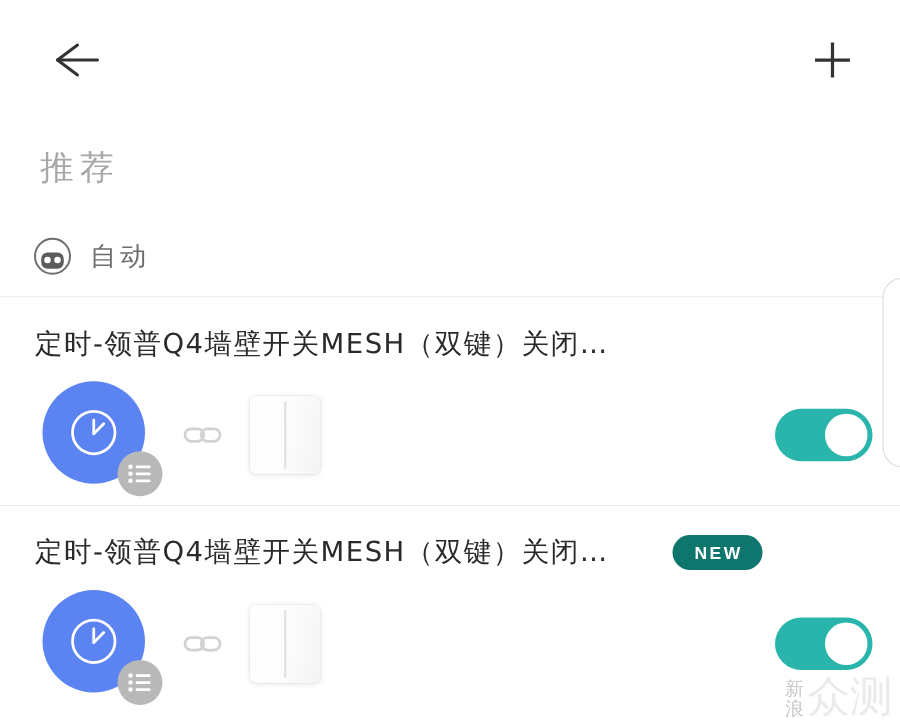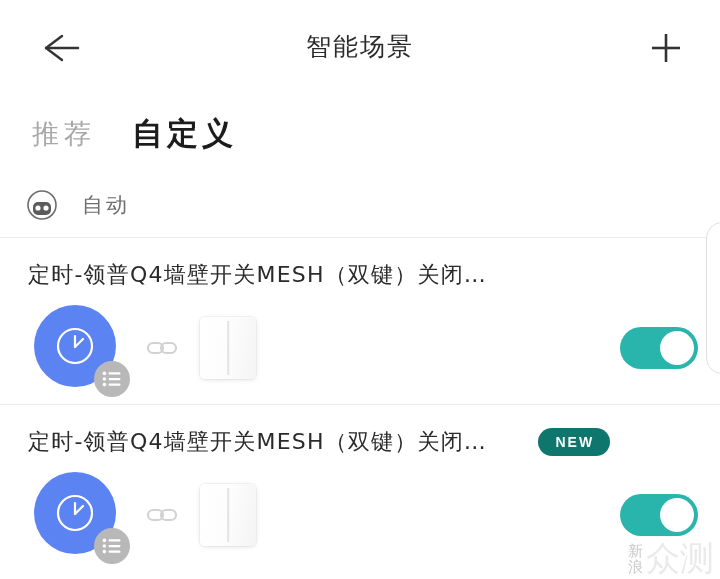--- a/index.html
+++ b/index.html
@@ -67,21 +67,21 @@
     letter-spacing: 4px;
   }
 
   
   .section-row {
     position: relative;
     height: 64px;
     padding-left: 26px;
     display: flex;
     align-items: center;
-    gap: 24px;
+    gap: 14px;
   }
   .robot-icon {
     width: 32px; height: 32px;
     position: relative;
   }
   .section-label {
     font-size: 21px;
     color: #6d6d6d;
     letter-spacing: 3px;
     font-family: "DejaVu Sans", "Liberation Sans", sans-serif;
@@ -238,32 +238,30 @@
 
 <div class="screen">
 
   <div class="header">
     <div class="back-btn">
       <svg width="48" height="40" viewBox="0 0 48 40">
         <path d="M24 8 L8 20 L24 32" fill="none" stroke="#333" stroke-width="2.4" stroke-linecap="round" stroke-linejoin="round"></path>
         <line x1="8" y1="20" x2="40" y2="20" stroke="#333" stroke-width="2.4" stroke-linecap="round"></line>
       </svg>
     </div>
-    <div class="header-title">智能场景</div>
     <div class="add-btn">
       <svg width="36" height="36" viewBox="0 0 36 36">
         <line x1="18" y1="4" x2="18" y2="32" stroke="#333" stroke-width="2.6" stroke-linecap="butt"></line>
         <line x1="4" y1="18" x2="32" y2="18" stroke="#333" stroke-width="2.6" stroke-linecap="butt"></line>
       </svg>
     </div>
   </div>
 
   <div class="tabs">
     <div class="tab">推荐</div>
-    <div class="tab active">自定义</div>
   </div>
 
   <div class="section-row">
     <div class="robot-icon">
       <svg width="32" height="32" viewBox="0 0 32 32">
         <circle cx="16" cy="16" r="14" fill="none" stroke="#6d6d6d" stroke-width="1.6"></circle>
         <rect x="7" y="13" width="18" height="13" rx="5" fill="#5c5c5c"></rect>
         <circle cx="12" cy="19" r="2.6" fill="#ffffff"></circle>
         <circle cx="20" cy="19" r="2.6" fill="#ffffff"></circle>
       </svg>

